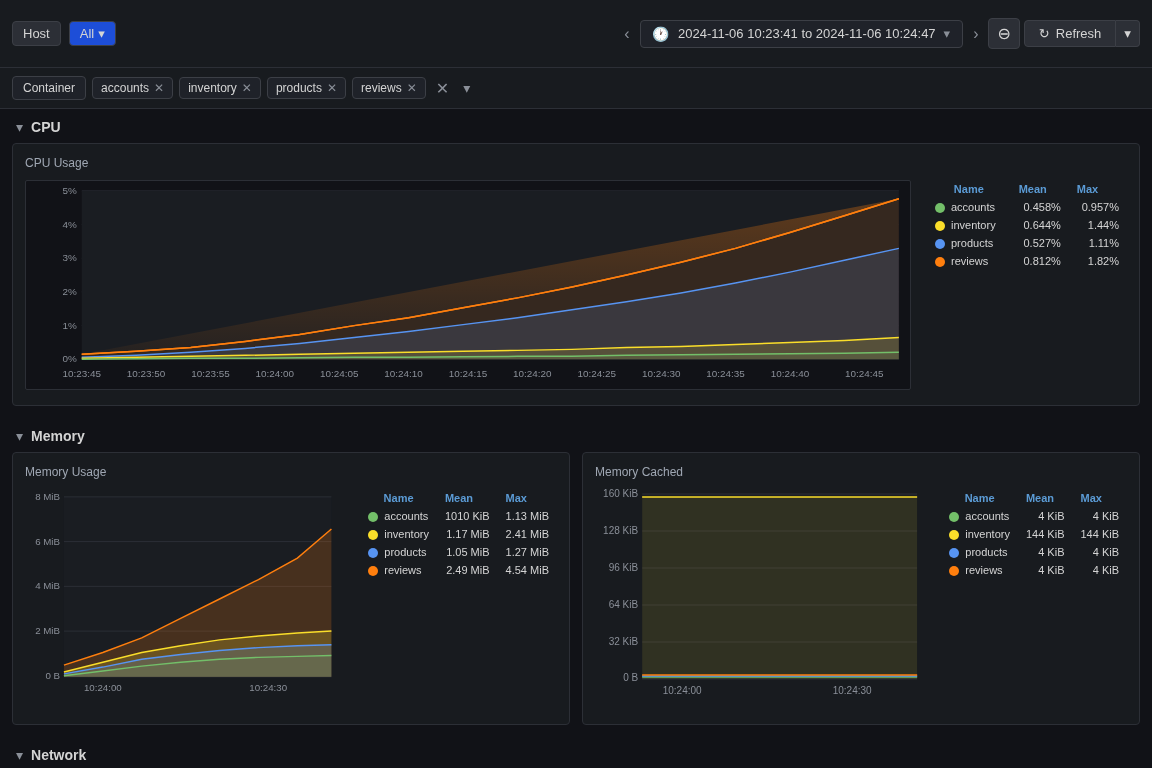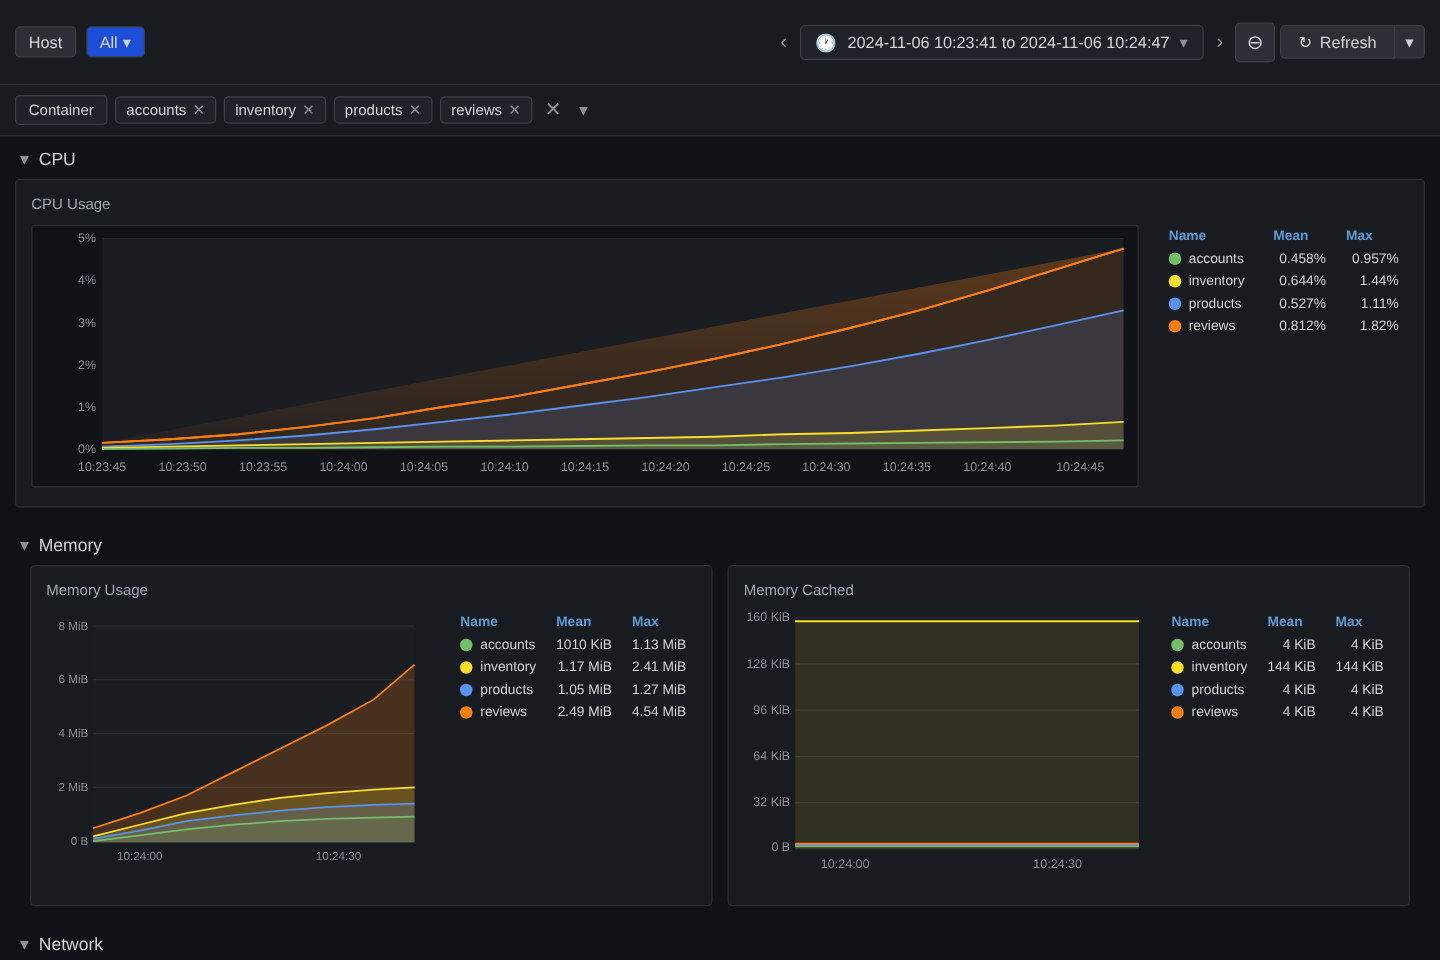--- a/index.html
+++ b/index.html
@@ -175,21 +175,21 @@
       gap: 8px;
       padding: 10px 16px 8px;
       cursor: pointer;
     }
     .section-header .chevron {
       color: #8a8f98;
       font-size: 14px;
     }
     .section-header .section-title {
       font-size: 14px;
-      font-weight: 400;
+      font-weight: 700;
       color: #d4d4d4;
     }
 
     
     .chart-panel {
       background: #181b1f;
       border: 1px solid #2c2f36;
       border-radius: 4px;
       margin: 0 12px 12px;
       padding: 12px;
@@ -215,21 +215,21 @@
       min-width: 200px;
     }
     .legend-table {
       width: 100%;
       border-collapse: collapse;
     }
     .legend-table th {
       color: #5b9bd5;
       font-weight: 600;
       font-size: 11px;
-      text-align: left;
+      text-align: center;
       padding: 3px 8px;
     }
     .legend-table th:not(:first-child) {
       text-align: left;
     }
     .legend-table td {
       color: #d4d4d4;
       font-size: 11px;
       padding: 3px 8px;
     }
@@ -258,21 +258,21 @@
     }
     .grid-line {
       stroke: #2c2f36;
       stroke-width: 1;
     }
 
     
     .memory-charts {
       display: flex;
       gap: 12px;
-      margin: 0 24px 12px;
+      margin: 0 12px 12px;
     }
     .memory-chart-panel {
       flex: 1;
       background: #181b1f;
       border: 1px solid #2c2f36;
       border-radius: 4px;
       padding: 12px;
     }
   </style>
 </head>

